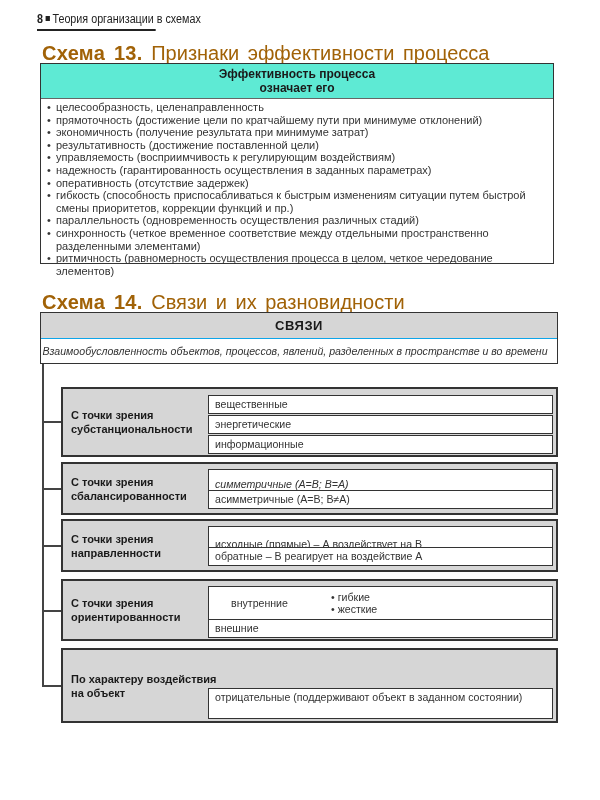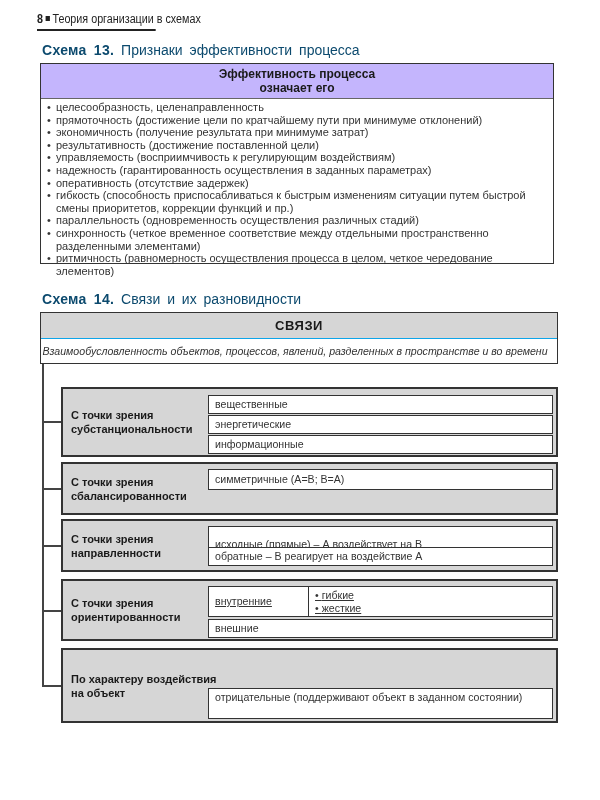--- a/index.html
+++ b/index.html
@@ -7,26 +7,26 @@
          font-family: "Liberation Sans", sans-serif; color: #2a2a2a; }
   .abs { position: absolute; }
 
   
   #running-header { left: 37px; top: 12px; font-size: 12.5px; color: #222;
     padding-bottom: 3px; border-bottom: 2px solid #222; width: 138px; white-space: nowrap;
     font-family: "Liberation Sans", sans-serif; transform: scaleX(0.86); transform-origin: left top; }
   #running-header .pg { font-weight: bold; }
   #running-header .sq { display: inline-block; width: 5px; height: 5px; background: #222; margin: 0 3px 2px 3px; vertical-align: middle; }
 
-  .scheme-title { font-size: 14px; color: #0c4a6e; white-space: nowrap; word-spacing: 3px; }
+  .scheme-title { font-size: 20px; color: #a16207; white-space: nowrap; word-spacing: 3px; }
   .scheme-title b { letter-spacing: 0.3px; }
 
   
   #s13-box { left: 40px; top: 63px; width: 514px; height: 201px; border: 1.5px solid #333; background: #fff; box-sizing: border-box; }
-  #s13-head { position: absolute; left: 0; top: 0; right: 0; height: 35px; background: #c4b5fd; border-bottom: 1px solid #666;
+  #s13-head { position: absolute; left: 0; top: 0; right: 0; height: 35px; background: #5eead4; border-bottom: 1px solid #666;
     text-align: center; font-weight: bold; font-size: 12px; line-height: 14px; padding-top: 3px; box-sizing: border-box; color: #1a1a1a; }
   #s13-list { position: absolute; left: 6px; top: 37px; right: 6px; margin: 0; padding: 0; list-style: none;
     font-size: 11px; line-height: 12.6px; color: #333; }
   #s13-list li { padding-left: 9px; position: relative; }
   #s13-list li::before { content: "•"; position: absolute; left: 0; top: 0; }
 
   
   #s14-head-box { left: 40px; top: 312px; width: 518px; height: 52px; border: 1.5px solid #333; box-sizing: border-box; background: #fff; }
   #s14-head-title { position: absolute; left: 0; right: 0; top: 0; height: 25px; background: #d6d6d6; border-bottom: 1px solid #0ea5e9;
     text-align: center; font-weight: bold; font-size: 13px; line-height: 25px; letter-spacing: 0.5px; color: #1a1a1a; }
@@ -34,21 +34,21 @@
     font-style: italic; font-size: 10.6px; color: #333; white-space: nowrap; }
 
   #vline { left: 42px; top: 364px; width: 1.5px; height: 322px; background: #444; }
   .hconn { position: absolute; left: 42px; width: 19px; height: 1.5px; background: #444; }
 
   .group { position: absolute; left: 61px; width: 497px; background: #d6d6d6; border: 2px solid #333; box-sizing: border-box; }
   .group-label { position: absolute; left: 8px; top: 0; bottom: 0; width: 150px; display: flex; align-items: center;
     font-weight: bold; font-size: 11px; line-height: 14px; color: #1a1a1a; }
   .inner { position: absolute; left: 145px; right: 3px; background: #fff; border: 1.5px solid #333; box-sizing: border-box;
     font-size: 10.6px; line-height: 12.5px; color: #333; padding: 2px 6px; display: flex; align-items: center; }
-  .inner.split { padding: 0; text-decoration: underline; }
+  .inner.split { padding: 16px; }
   .inner .left-cell { width: 100px; height: 100%; border-right: 1.5px solid #333; box-sizing: border-box; padding: 0 6px; display: flex; align-items: center; }
   .inner .right-cell { padding: 0 6px; }
   .inner .right-cell div::before { content: "• "; }
 </style>
 </head>
 <body>
 
 <div id="running-header" class="abs">
   <span class="pg">8</span><span class="sq"></span><span>Теория организации в схемах</span>
 </div>
@@ -97,21 +97,22 @@
 
 <div class="group" style="top:387px; height:70px;">
   <div class="group-label">С точки зрения субстанциональности</div>
   <div class="inner" style="top:6px; height:19px;">вещественные</div>
   <div class="inner" style="top:26px; height:19px;">энергетические</div>
   <div class="inner" style="top:46px; height:19px;">информационные</div>
 </div>
 
 <div class="group" style="top:462px; height:53px;">
   <div class="group-label">С точки зрения сбалансированности</div>
-  <div class="inner" style="top:5px; height:21px;">симметричные (А=В; В=А)</div>
+  <div class="inner" style="top:5px; height:31px;font-style:italic;">симметричные (А=В; В=А)</div>
+  <div class="inner" style="top:26px; height:19px;">асимметричные (А=В; В≠А)</div>
 </div>
 
 <div class="group" style="top:519px; height:53px;">
   <div class="group-label">С точки зрения направленности</div>
   <div class="inner" style="top:5px; height:37px;">исходные (прямые) – А воздействует на В</div>
   <div class="inner" style="top:26px; height:19px;">обратные – В реагирует на воздействие А</div>
 </div>
 
 <div class="group" style="top:579px; height:62px;">
   <div class="group-label">С точки зрения ориентированности</div>

